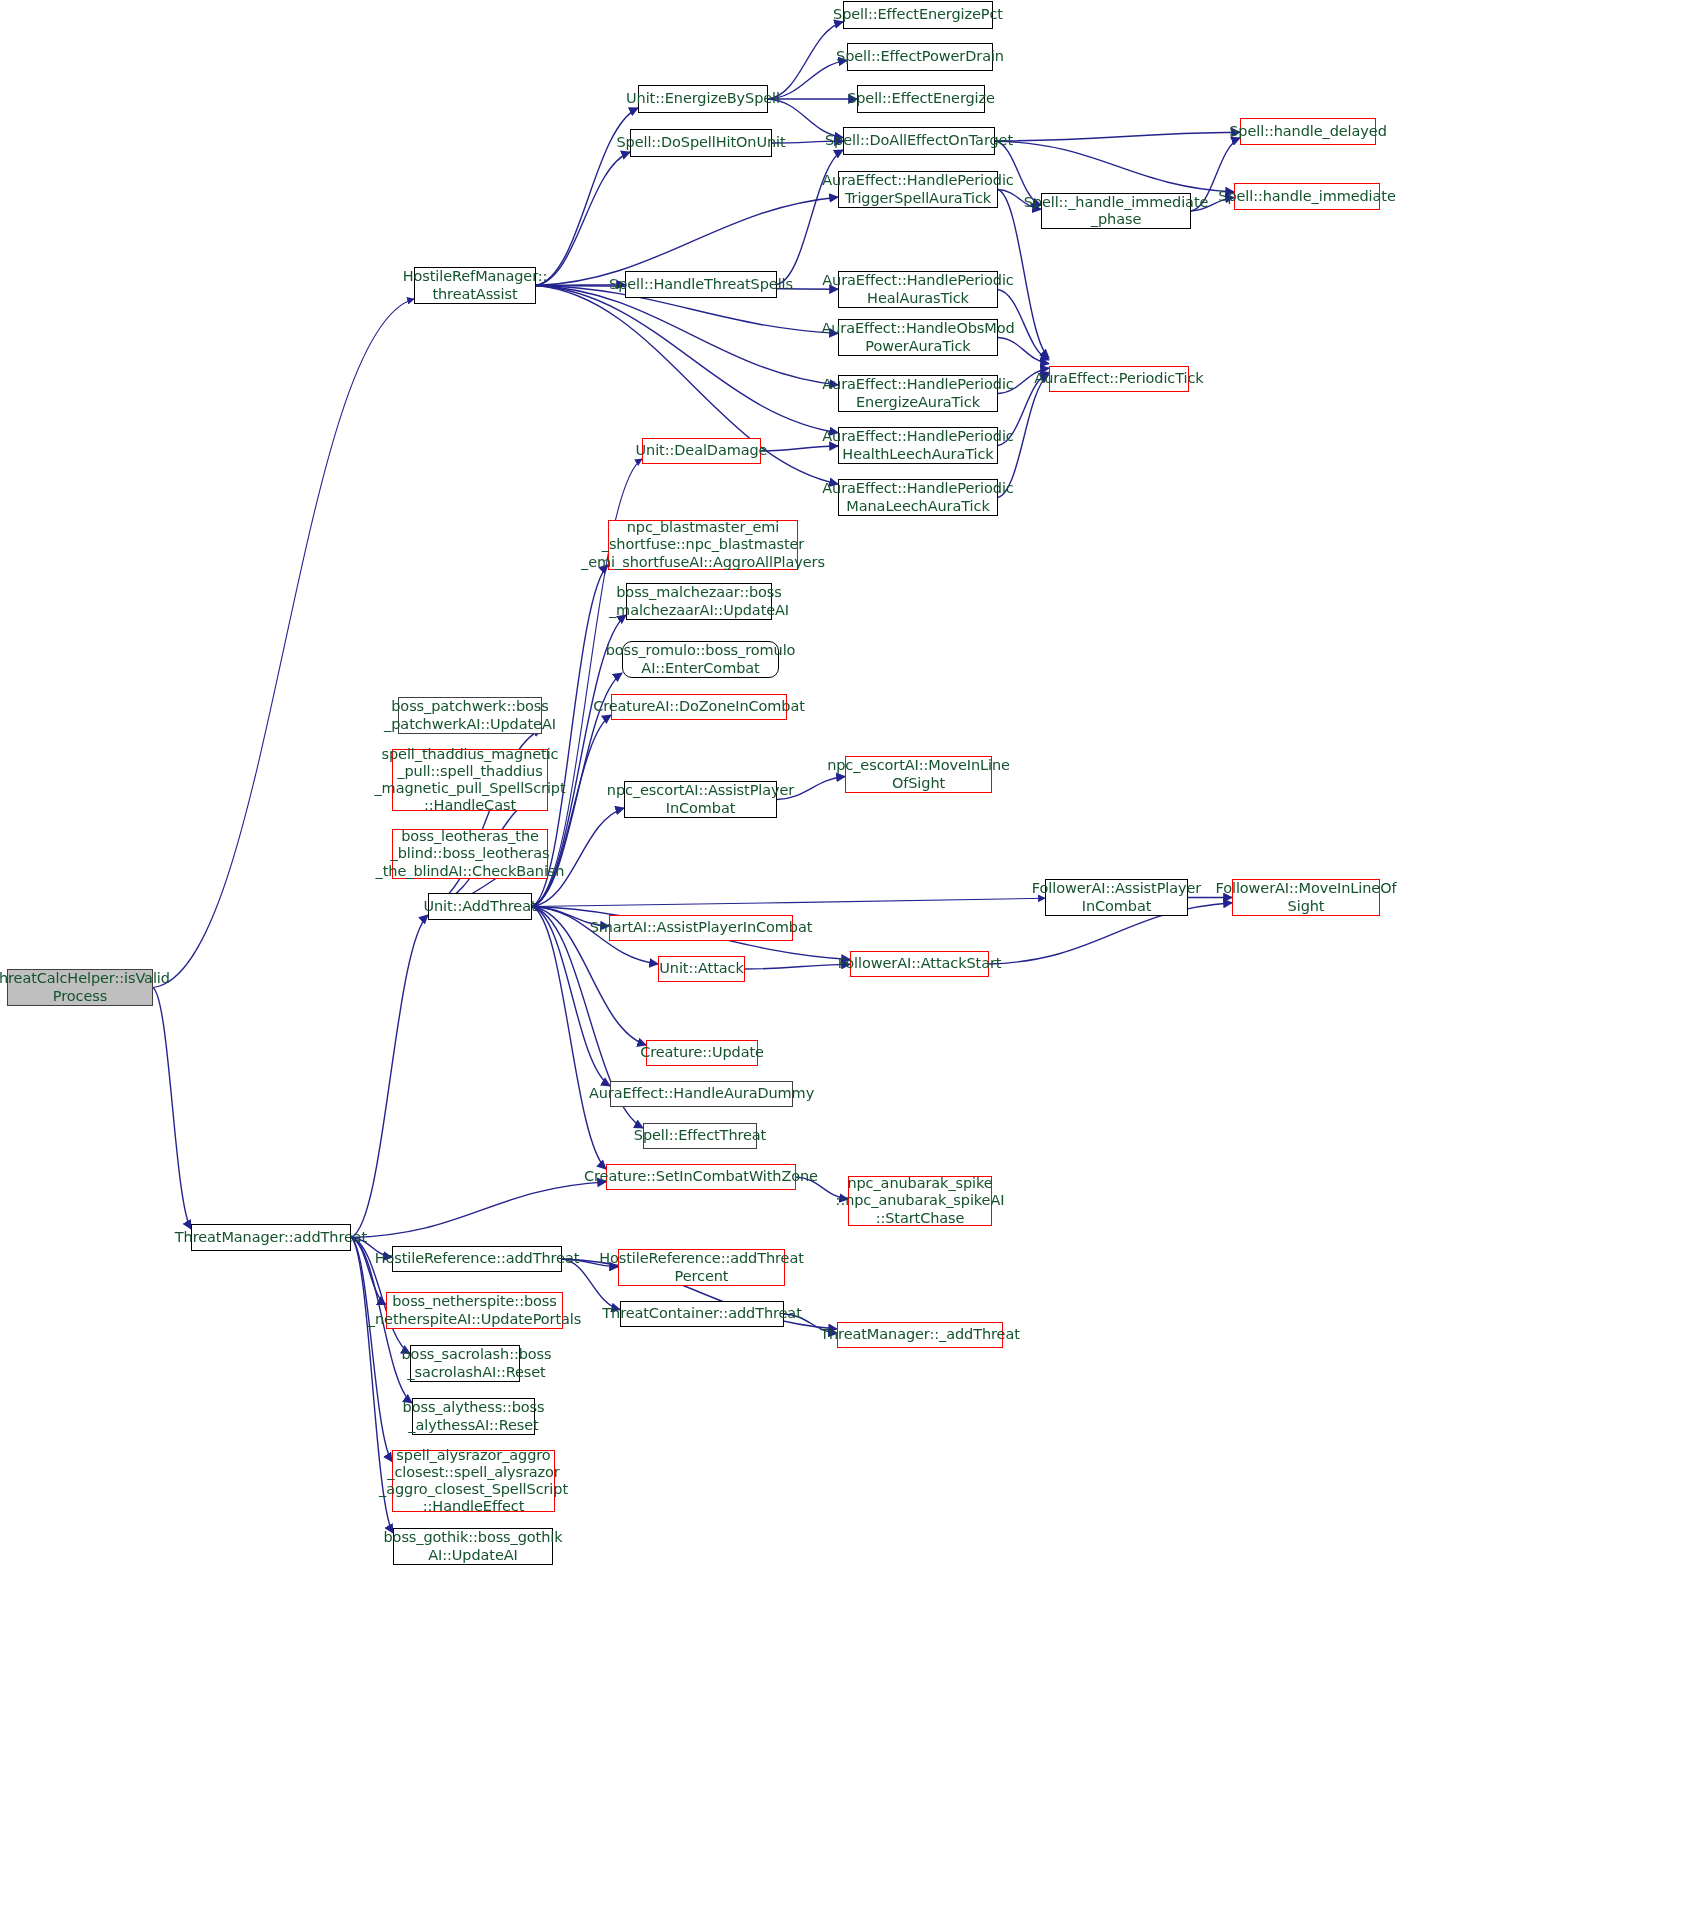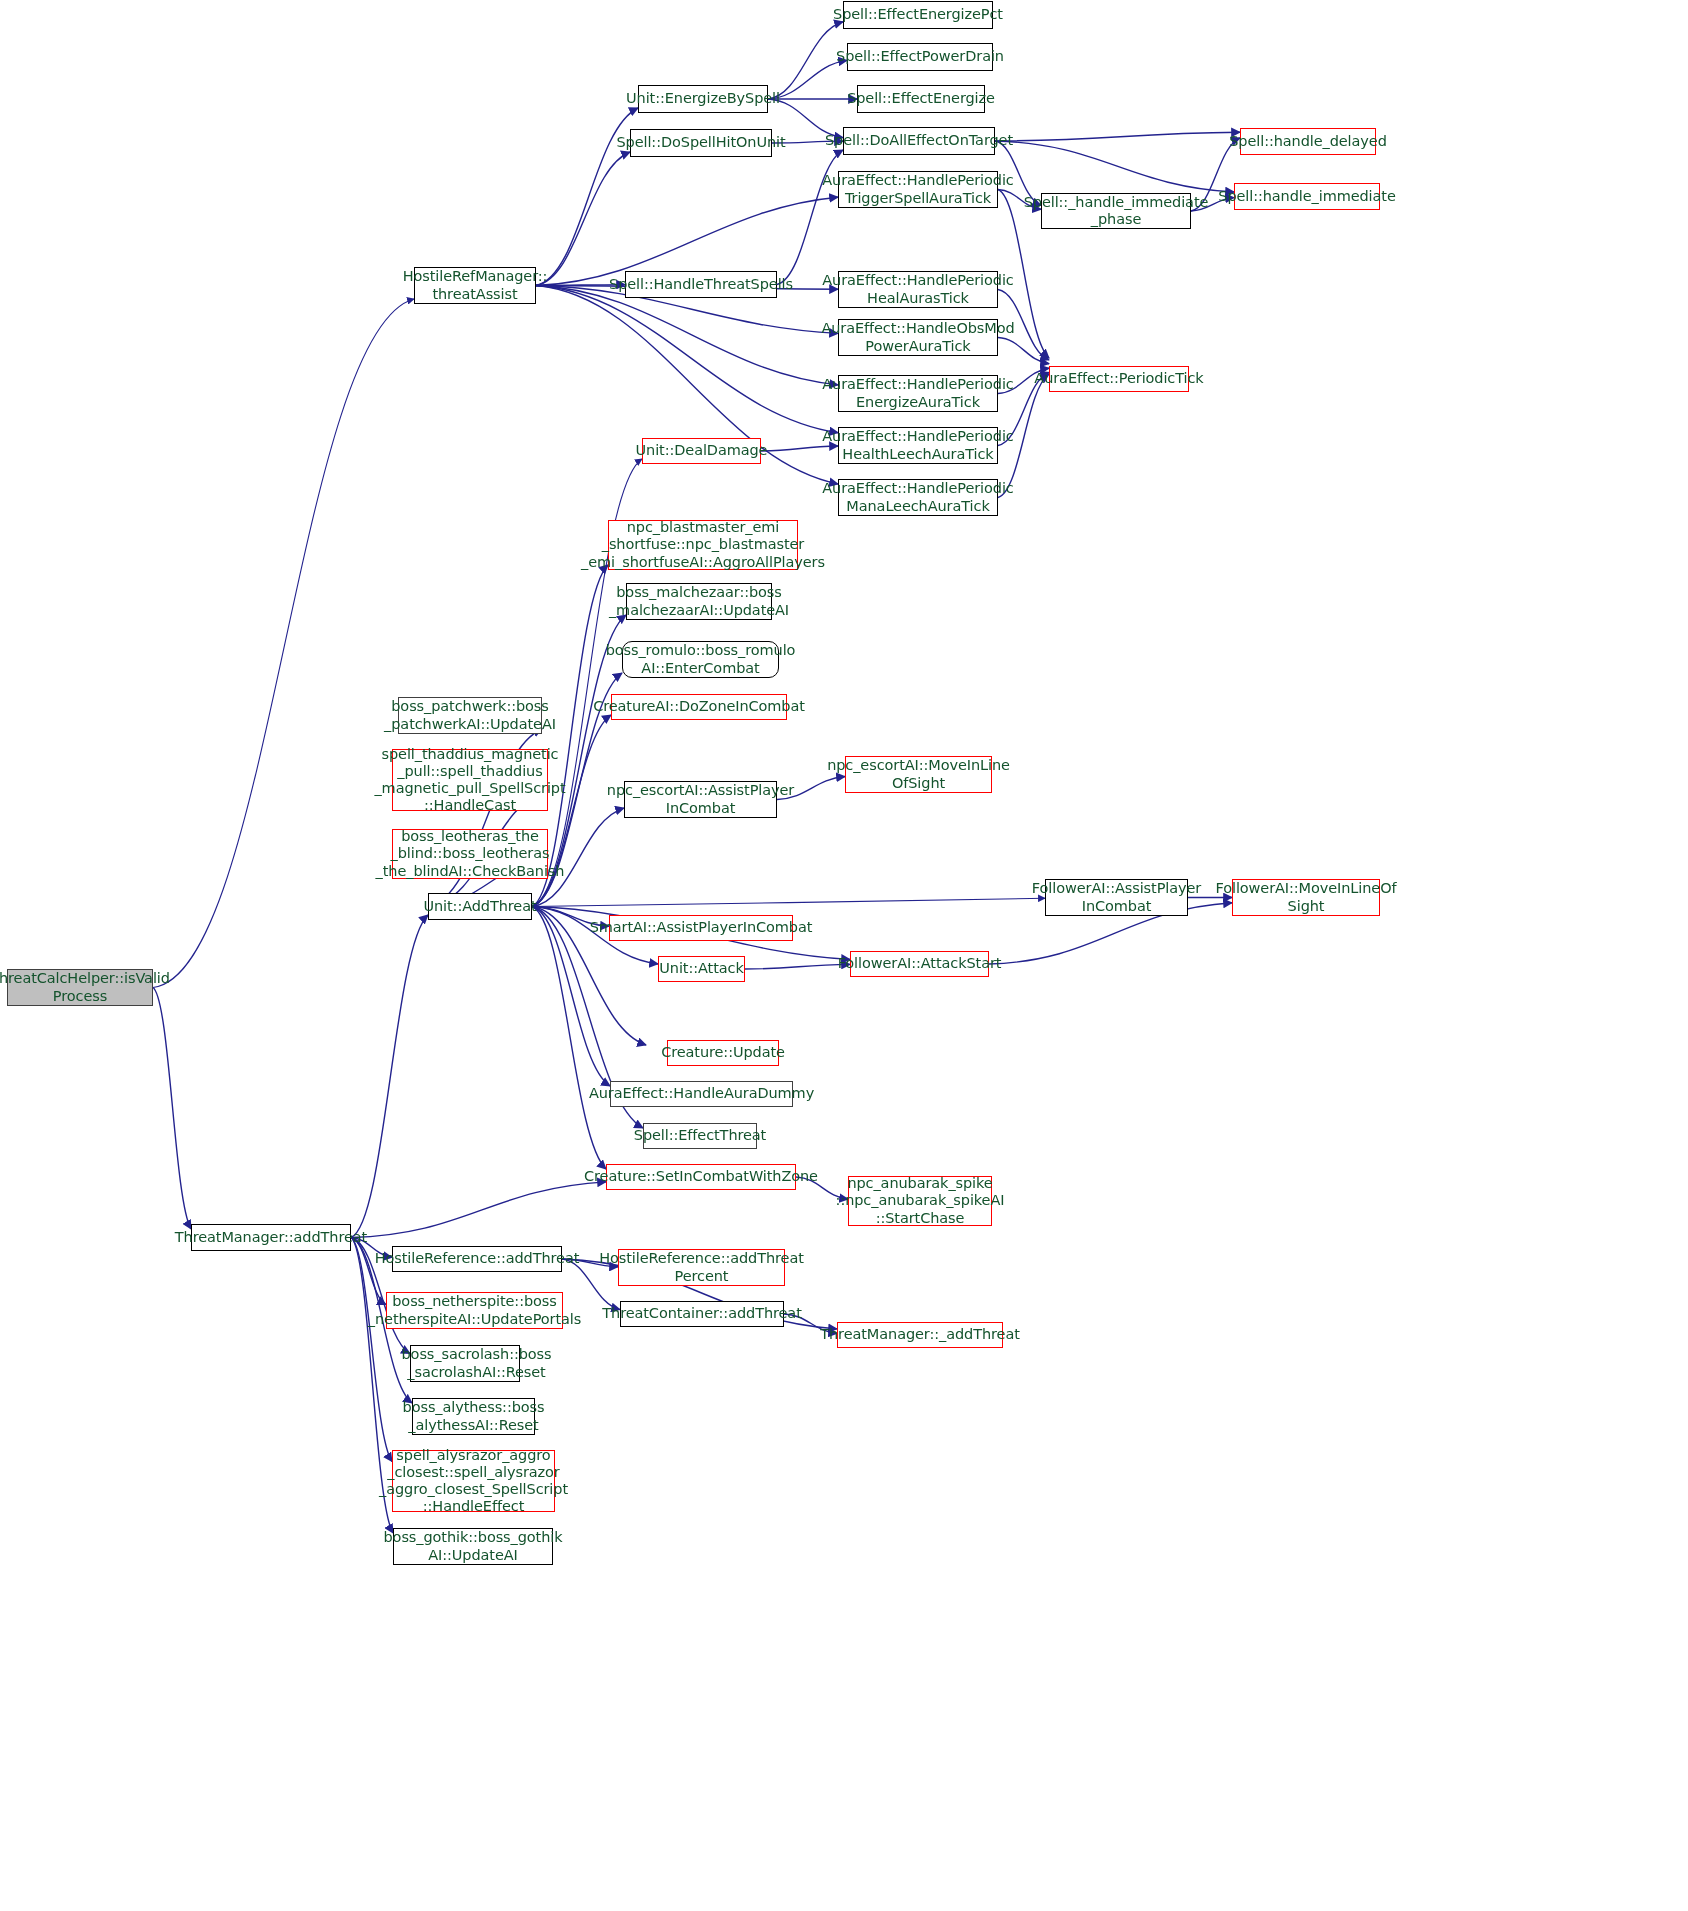--- a/index.html
+++ b/index.html
@@ -111,21 +111,21 @@
       <path d="M 837 1333.32 C 813.15 1330.9533, 807.85 1315.0143, 784 1314" fill="none" stroke="#23238e" stroke-width="1.4" marker-start="url(#ah)"></path>
     </svg>
 <div class="node root" style="left: 7px; top: 969px; width: 146px; height: 37px;">ThreatCalcHelper::isValid
 Process</div>
     <div class="node" style="left: 843px; top: 1px; width: 150px; height: 28px;">Spell::EffectEnergizePct</div>
     <div class="node" style="left: 847px; top: 43px; width: 146px; height: 28px;">Spell::EffectPowerDrain</div>
     <div class="node" style="left: 857px; top: 85px; width: 128px; height: 28px;">Spell::EffectEnergize</div>
     <div class="node" style="left: 638px; top: 85px; width: 130px; height: 28px;">Unit::EnergizeBySpell</div>
     <div class="node" style="left: 630px; top: 129px; width: 142px; height: 28px;">Spell::DoSpellHitOnUnit</div>
     <div class="node" style="left: 843px; top: 127px; width: 152px; height: 28px;">Spell::DoAllEffectOnTarget</div>
-    <div class="node red" style="left: 1240px; top: 118px; width: 136px; height: 27px; margin-top: 10px;">Spell::handle_delayed</div>
+    <div class="node red" style="left: 1240px; top: 118px; width: 136px; height: 27px;">Spell::handle_delayed</div>
     <div class="node red" style="left: 1234px; top: 183px; width: 146px; height: 27px;">Spell::handle_immediate</div>
     <div class="node" style="left: 1041px; top: 193px; width: 150px; height: 36px;">Spell::_handle_immediate
 _phase</div>
     <div class="node" style="left: 838px; top: 171px; width: 160px; height: 37px;">AuraEffect::HandlePeriodic
 TriggerSpellAuraTick</div>
     <div class="node" style="left: 414px; top: 267px; width: 122px; height: 37px;">HostileRefManager::
 threatAssist</div>
     <div class="node" style="left: 625px; top: 271px; width: 152px; height: 27px;">Spell::HandleThreatSpells</div>
     <div class="node" style="left: 838px; top: 271px; width: 160px; height: 37px;">AuraEffect::HandlePeriodic
 HealAurasTick</div>
@@ -161,21 +161,21 @@
 _blind::boss_leotheras
 _the_blindAI::CheckBanish</div>
     <div class="node" style="left: 428px; top: 893px; width: 104px; height: 27px;">Unit::AddThreat</div>
     <div class="node" style="left: 1045px; top: 879px; width: 143px; height: 37px;">FollowerAI::AssistPlayer
 InCombat</div>
     <div class="node red" style="left: 1232px; top: 879px; width: 148px; height: 37px;">FollowerAI::MoveInLineOf
 Sight</div>
     <div class="node red" style="left: 609px; top: 915px; width: 184px; height: 26px;">SmartAI::AssistPlayerInCombat</div>
     <div class="node red" style="left: 658px; top: 956px; width: 87px; height: 26px;">Unit::Attack</div>
     <div class="node red" style="left: 850px; top: 951px; width: 139px; height: 26px;">FollowerAI::AttackStart</div>
-    <div class="node red" style="left: 646px; top: 1040px; width: 112px; height: 26px; margin-left: 21px;">Creature::Update</div>
+    <div class="node red" style="left: 646px; top: 1040px; width: 112px; height: 26px;">Creature::Update</div>
     <div class="node grey-border" style="left: 610px; top: 1081px; width: 183px; height: 26px;">AuraEffect::HandleAuraDummy</div>
     <div class="node grey-border" style="left: 643px; top: 1123px; width: 114px; height: 26px;">Spell::EffectThreat</div>
     <div class="node red" style="left: 606px; top: 1164px; width: 190px; height: 26px;">Creature::SetInCombatWithZone</div>
     <div class="node red" style="left: 848px; top: 1176px; width: 144px; height: 50px;">npc_anubarak_spike
 ::npc_anubarak_spikeAI
 ::StartChase</div>
     <div class="node" style="left: 191px; top: 1224px; width: 160px; height: 27px;">ThreatManager::addThreat</div>
     <div class="node" style="left: 392px; top: 1246px; width: 170px; height: 26px;">HostileReference::addThreat</div>
     <div class="node red" style="left: 618px; top: 1249px; width: 167px; height: 37px;">HostileReference::addThreat
 Percent</div>

